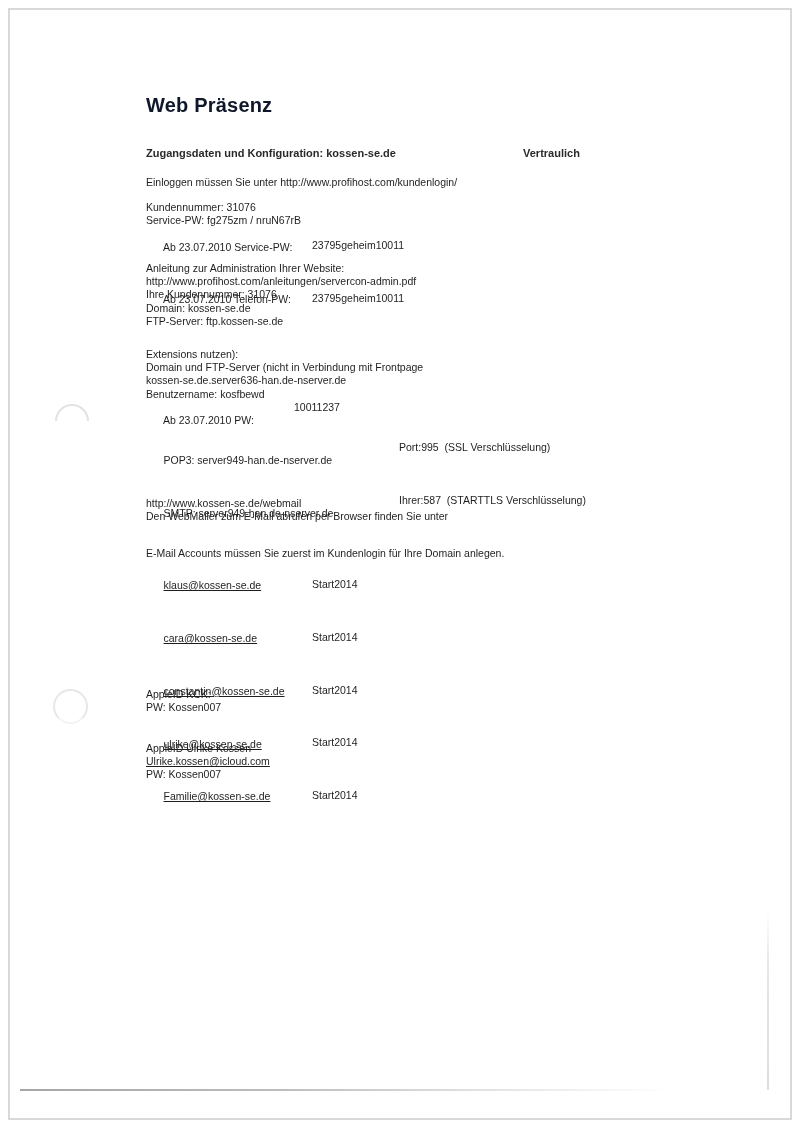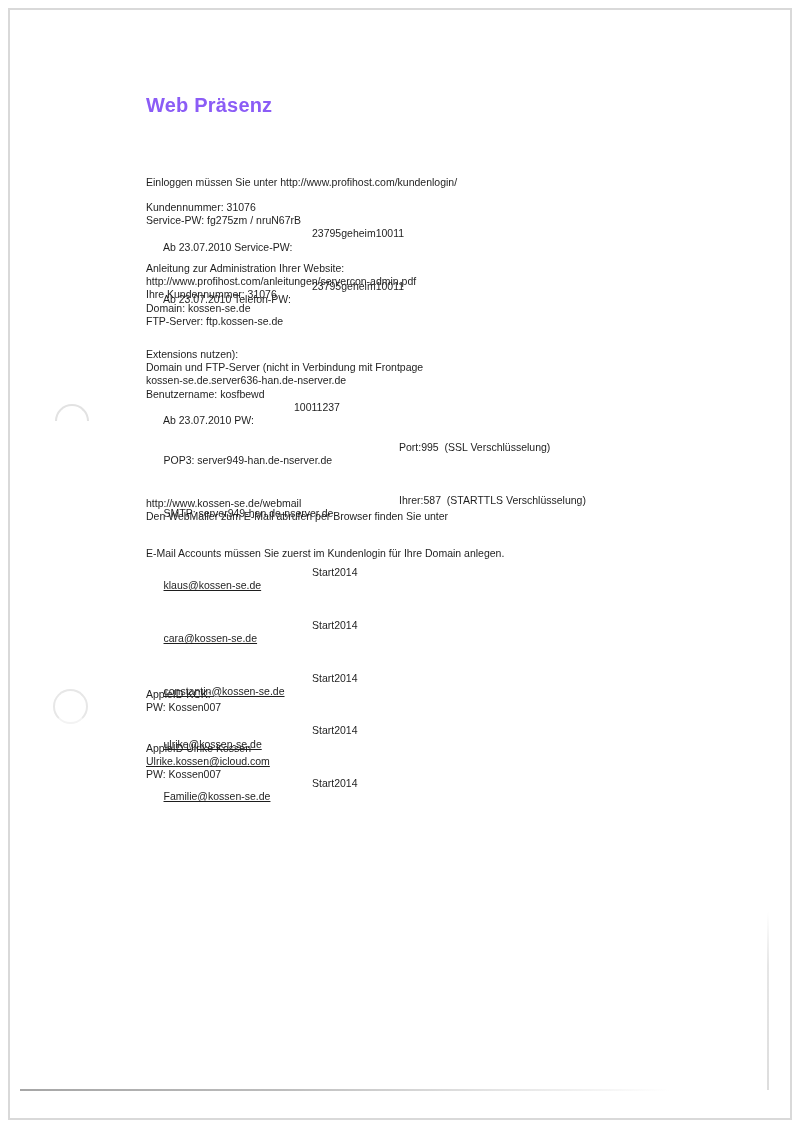--- a/index.html
+++ b/index.html
@@ -22,21 +22,21 @@
     border: 2px solid #d9d9d9;
     pointer-events: none;
   }
   .doc-title {
     position: absolute;
     left: 146px;
     top: 94px;
     margin: 0;
     font-size: 20px;
     font-weight: bold;
-    color: #8b5cf6;
+    color: #0f172a;
     letter-spacing: 0.2px;
   }
   .heading-row {
     position: absolute;
     left: 146px;
     top: 147px;
     width: 520px;
     font-size: 11px;
     font-weight: bold;
     color: #2a2a2a;
@@ -50,21 +50,21 @@
     position: absolute;
     left: 146px;
     font-size: 10.5px;
     line-height: 13.2px;
     color: #1e1e1e;
   }
   .line {
     position: relative;
     white-space: pre;
   }
-  .tabval-166 { position: absolute; left: 166px; top: 0; }
+  .tabval-166 { position: absolute; left: 166px; top: 12px; }
   .tabval-140 { position: absolute; left: 140px; top: 0; margin-left: 8px; }
   .tabval-253 { position: absolute; left: 253px; top: 0; }
   .u { text-decoration: underline; }
   .punch-hole-1 {
     position: absolute;
     left: 55px; top: 404px;
     width: 30px; height: 15px;
     border: 2px solid #e2e2e2;
     border-bottom: none;
     border-radius: 30px 30px 0 0;
@@ -94,20 +94,24 @@
 <body>
 
 <div class="page">
 
   <div class="scan-frame"></div>
   <div class="punch-hole-1"></div>
   <div class="punch-hole-2"></div>
 
   <h1 class="doc-title">Web Präsenz</h1>
 
+  <div class="heading-row">
+    <span>Zugangsdaten und Konfiguration: kossen-se.de</span>
+    <span class="confidential">Vertraulich</span>
+  </div>
 
   <div class="tblock" style="top:176px">
     <div class="line"><span>Einloggen müssen Sie unter http://www.profihost.com/kundenlogin/</span></div>
   </div>
 
   <div class="tblock" style="top:201px">
     <div class="line"><span>Kundennummer: 31076</span></div>
     <div class="line"><span>Service-PW: fg275zm / nruN67rB</span></div>
     <div class="line">
       <span>Ab 23.07.2010 Service-PW:</span>

